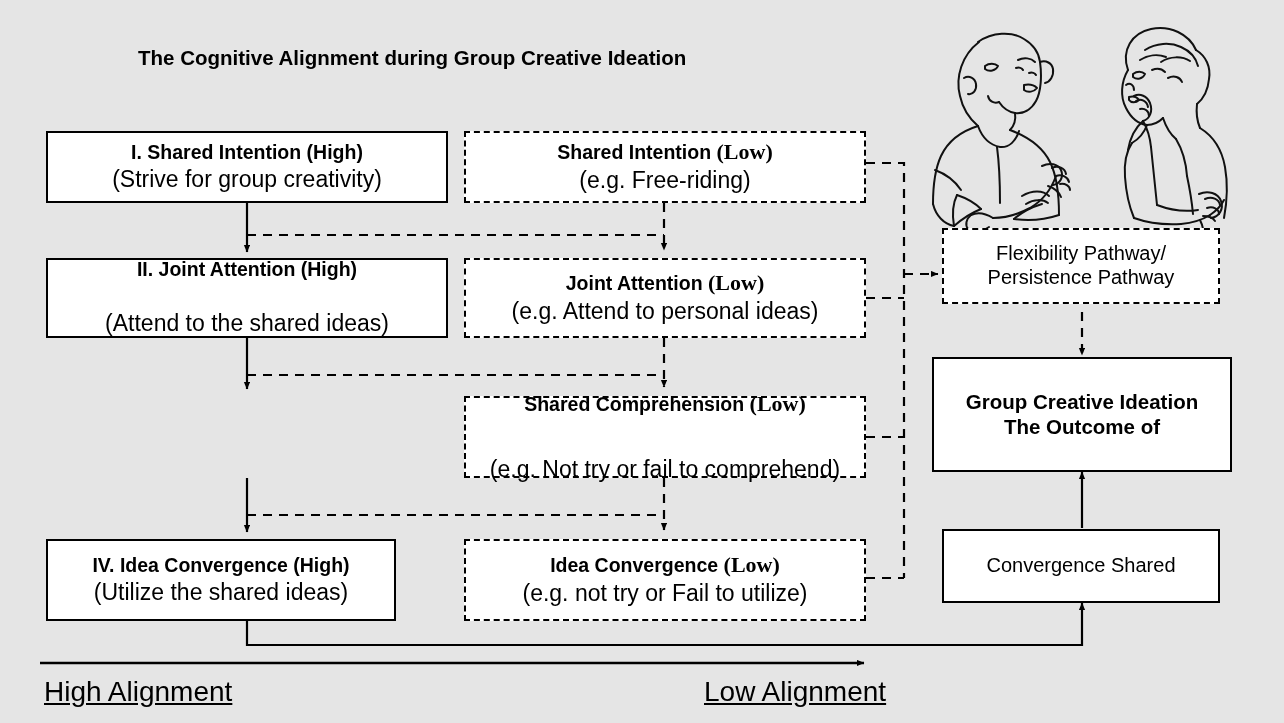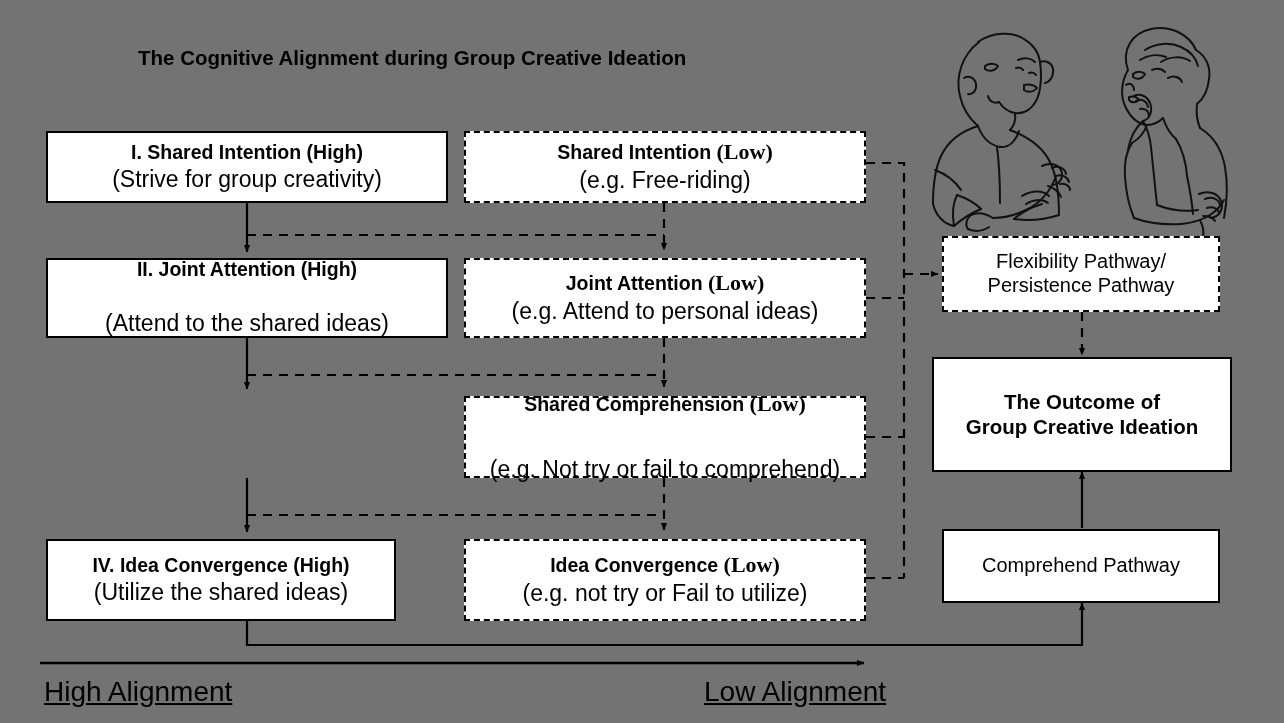--- a/index.html
+++ b/index.html
@@ -8,21 +8,21 @@
     background: #ffffff;
   }
   body {
     font-family: "Liberation Sans", sans-serif;
     color: #000000;
   }
   #canvas {
     position: relative;
     width: 1284px;
     height: 723px;
-    background: #737373;
+    background: #e5e5e5;
     overflow: hidden;
   }
   #wires {
     position: absolute;
     left: 0;
     top: 0;
     width: 1284px;
     height: 723px;
     pointer-events: none;
   }
@@ -244,30 +244,30 @@
   <div class="node dashed" style="left:464px; top:396px; width:402px; height:82px;gap:37px;">
     <div class="ttl"><span>Shared Comprehension</span> <span class="lvl">(Low)</span></div>
     <div class="sub">(e.g. Not try or fail to comprehend)</div>
   </div>
 
   <div class="node dashed" style="left:464px; top:539px; width:402px; height:82px;">
     <div class="ttl"><span>Idea Convergence</span> <span class="lvl">(Low)</span></div>
     <div class="sub">(e.g. not try or Fail to utilize)</div>
   </div>
 
-  <div class="node dashed" style="left:942px; top:236px; width:278px; height:76px;">
+  <div class="node dashed" style="left:942px; top:228px; width:278px; height:76px;">
     <div class="plain">Flexibility Pathway/</div>
     <div class="plain">Persistence Pathway</div>
   </div>
 
   <div class="node solid" style="left:932px; top:357px; width:300px; height:115px;">
+    <div class="plain b">Group Creative Ideation</div>
     <div class="plain b">The Outcome of</div>
-    <div class="plain b">Group Creative Ideation</div>
   </div>
 
   <div class="node solid" style="left:942px; top:529px; width:278px; height:74px;">
-    <div class="plain">Comprehend Pathway</div>
+    <div class="plain">Convergence Shared</div>
   </div>
 
   <div class="axis-label" id="axis-label-high">High Alignment</div>
   <div class="axis-label" id="axis-label-low">Low Alignment</div>
 
 </div>
 
 </body></html>

